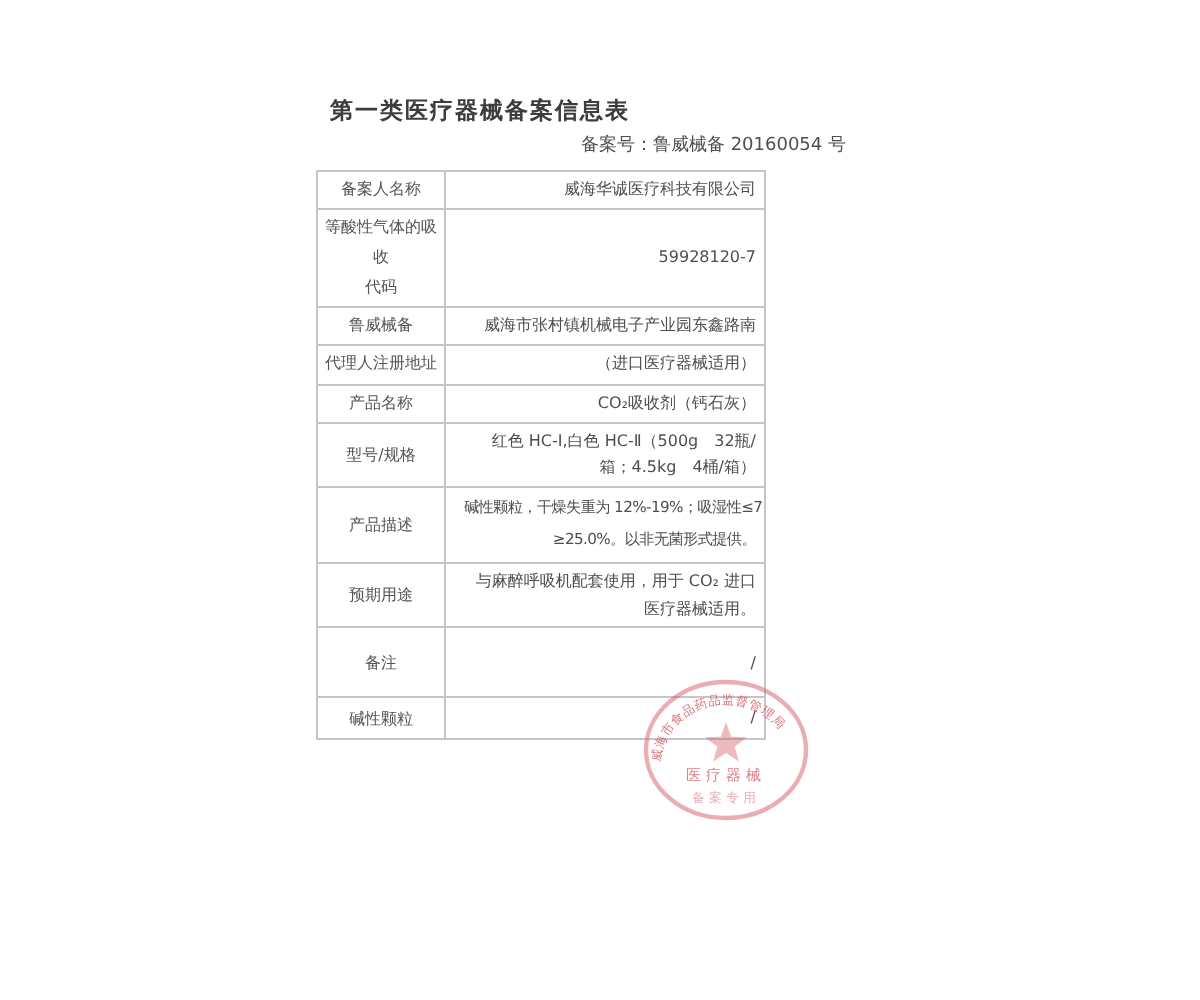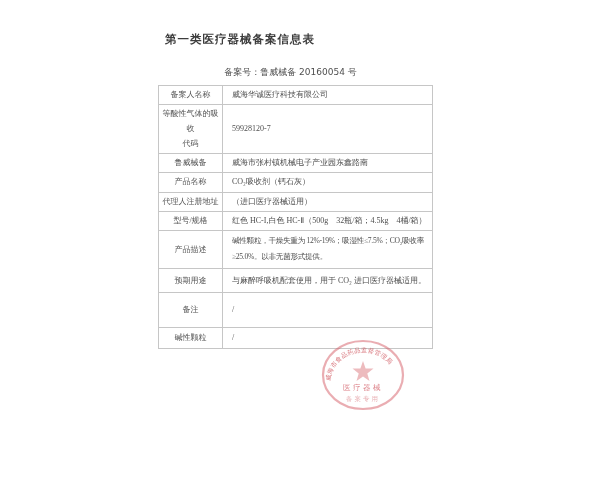--- a/index.html
+++ b/index.html
@@ -1,43 +1,43 @@
 <!DOCTYPE html>
 <html><head>
 <meta charset="utf-8">
 <style>
   html,body { margin:0; padding:0; background:#ffffff; }
   body {
     width:600px; height:500px; position:relative; overflow:hidden;
     font-family:"DejaVu Sans", sans-serif; color:#4a4a4a;
   }
   .doc-title {
-    position:absolute; top:32px; left:0; width:480px;
+    position:absolute; top:48px; left:0; width:480px;
     text-align:center; font-size:11.5px; font-weight:bold;
     color:#3d3d3d; letter-spacing:1px;
   }
   .record-no {
     position:absolute; top:66px; left:158px; width:265px;
-    text-align:center; font-size:9px; color:#4f4f4f;
+    text-align:right; font-size:9px; color:#4f4f4f;
   }
   table.info-table {
-    position:absolute; left:158px; top:85px; width:275px;
-    border-collapse:collapse; table-layout:fixed;font-family:Liberation Serif, serif;
+    position:absolute; left:158px; top:85px; width:225px;
+    border-collapse:collapse; table-layout:fixed;
   }
   .info-table td {
     border:1px solid #c6c6c6; font-size:8px; color:#4e4e4e;
     overflow:hidden;
   }
   td.lbl {
     width:61px; text-align:center; vertical-align:middle;
     white-space:pre-line; line-height:1.9; padding:1px; color:#555;
   }
   td.val {
     padding:2px 4px 2px 9px; vertical-align:middle;
-    white-space:pre-line; line-height:1.7;
+    white-space:pre-line; line-height:1.7;text-align:right;
   }
   
   .info-table tr:nth-child(1){height:19px}
   .info-table tr:nth-child(2){height:37px}
   .info-table tr:nth-child(3){height:19px}
   .info-table tr:nth-child(4){height:20px}
   .info-table tr:nth-child(5){height:19px}
   .info-table tr:nth-child(6){height:19px}
   .info-table tr:nth-child(7){height:30px}
   .info-table tr:nth-child(8){height:24px}
@@ -73,26 +73,26 @@
     <tr>
       <td class="lbl">等酸性气体的吸收
 代码</td>
       <td class="val">59928120-7</td>
     </tr>
     <tr>
       <td class="lbl">鲁威械备</td>
       <td class="val">威海市张村镇机械电子产业园东鑫路南</td>
     </tr>
     <tr>
+      <td class="lbl">代理人注册地址</td>
+      <td class="val">（进口医疗器械适用）</td>
+    </tr>
+    <tr>
       <td class="lbl">产品名称</td>
       <td class="val">CO₂吸收剂（钙石灰）</td>
-    </tr>
-    <tr>
-      <td class="lbl">代理人注册地址</td>
-      <td class="val">（进口医疗器械适用）</td>
     </tr>
     <tr>
       <td class="lbl">型号/规格</td>
       <td class="val">红色 HC-I,白色 HC-Ⅱ（500g　32瓶/箱；4.5kg　4桶/箱）</td>
     </tr>
     <tr>
       <td class="lbl">产品描述</td>
       <td class="val val-desc">碱性颗粒，干燥失重为 12%-19%；吸湿性≤7.5%；CO₂吸收率
 ≥25.0%。以非无菌形式提供。</td>
     </tr>

